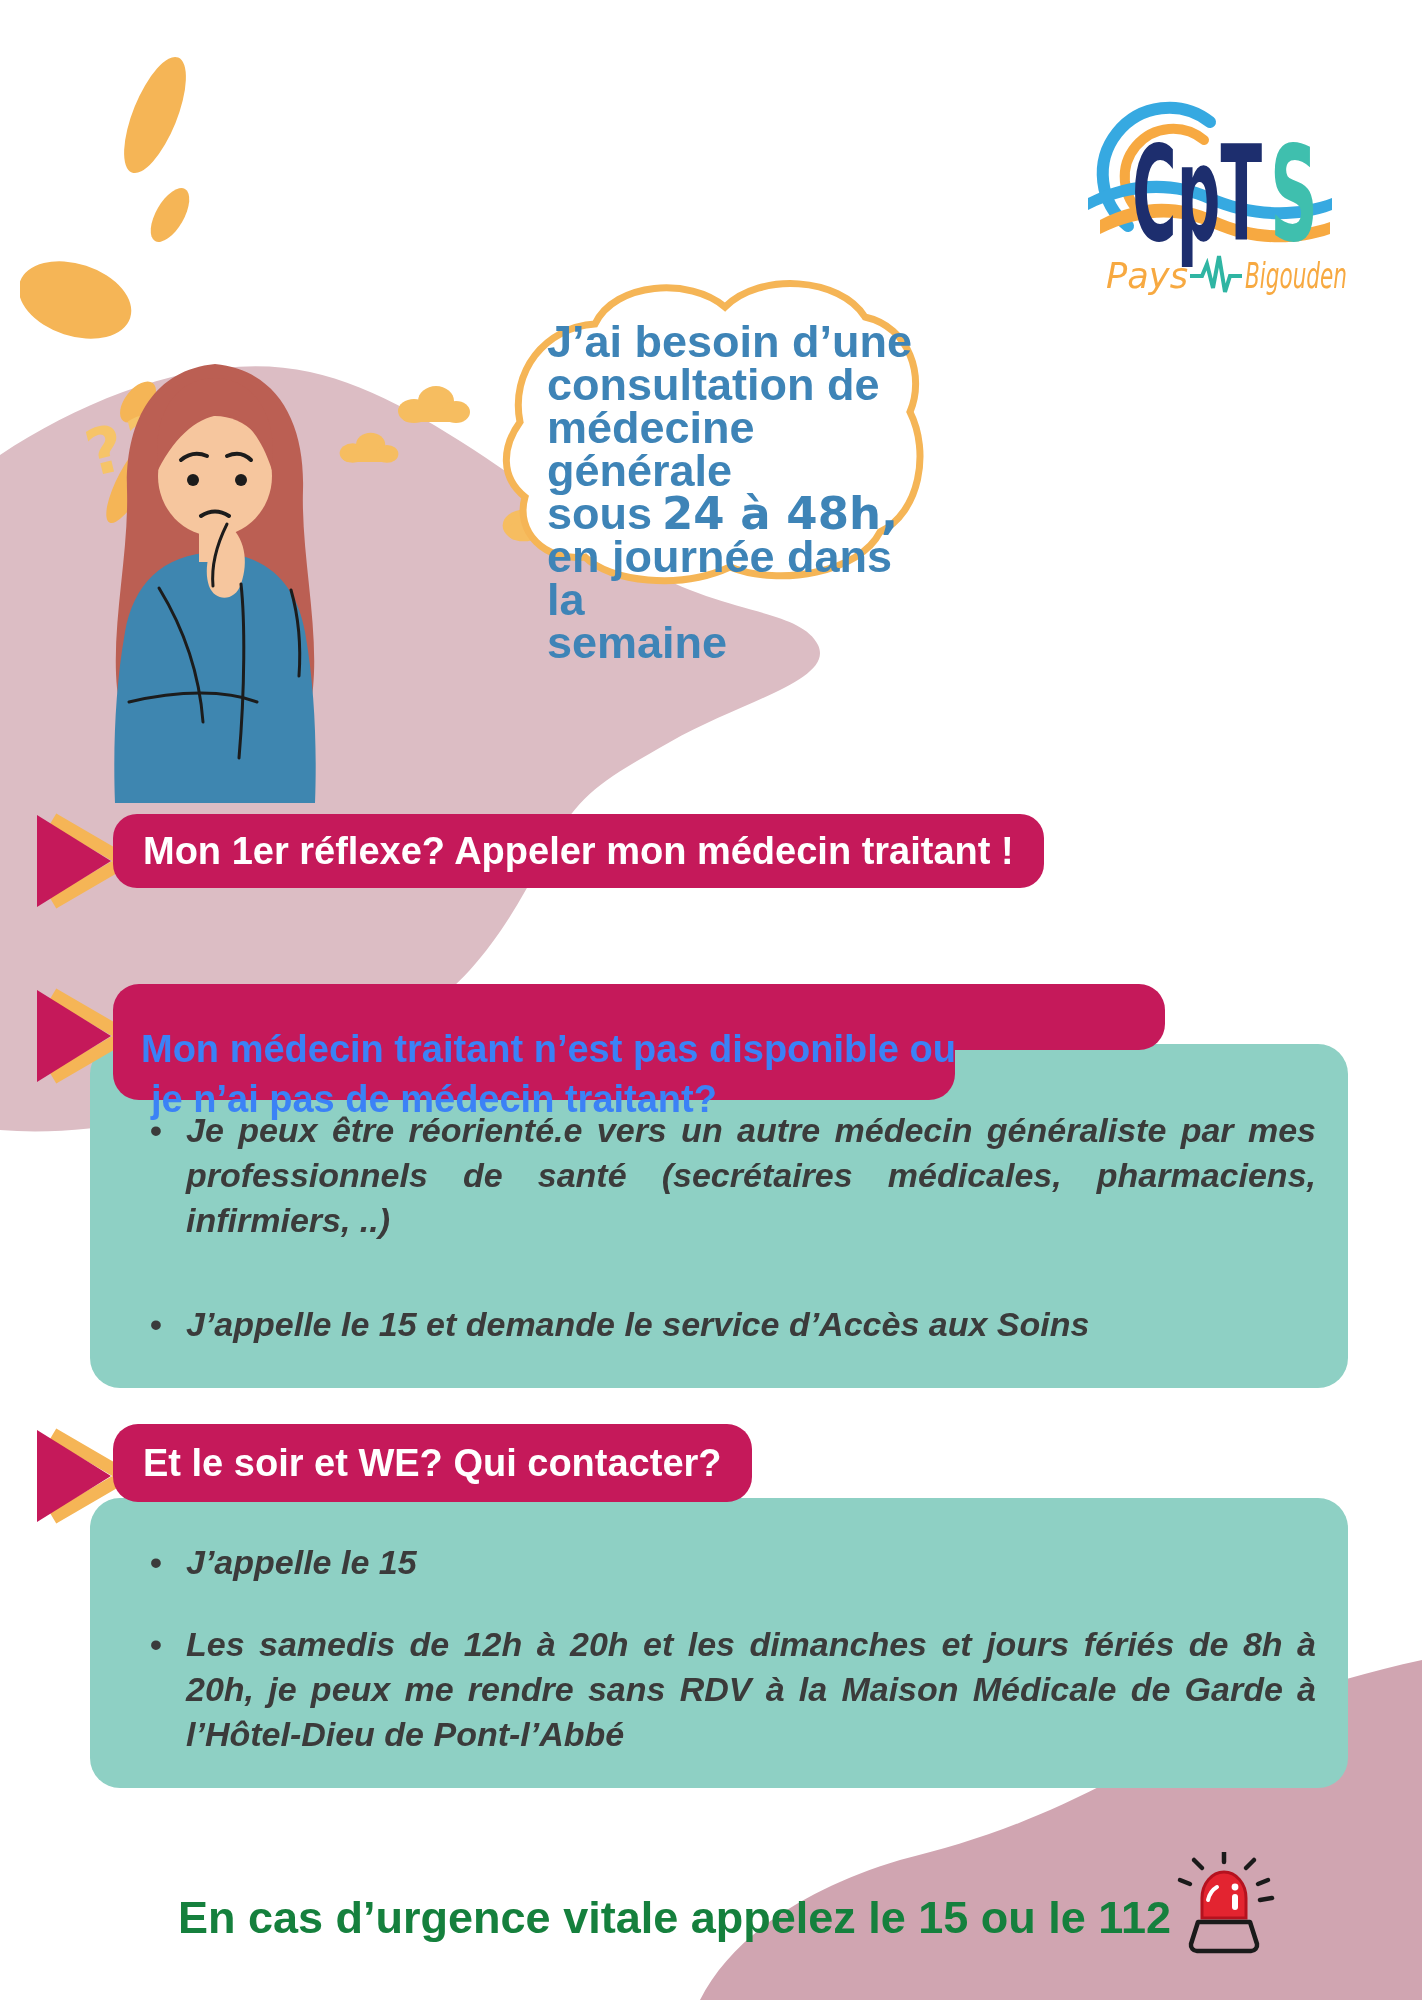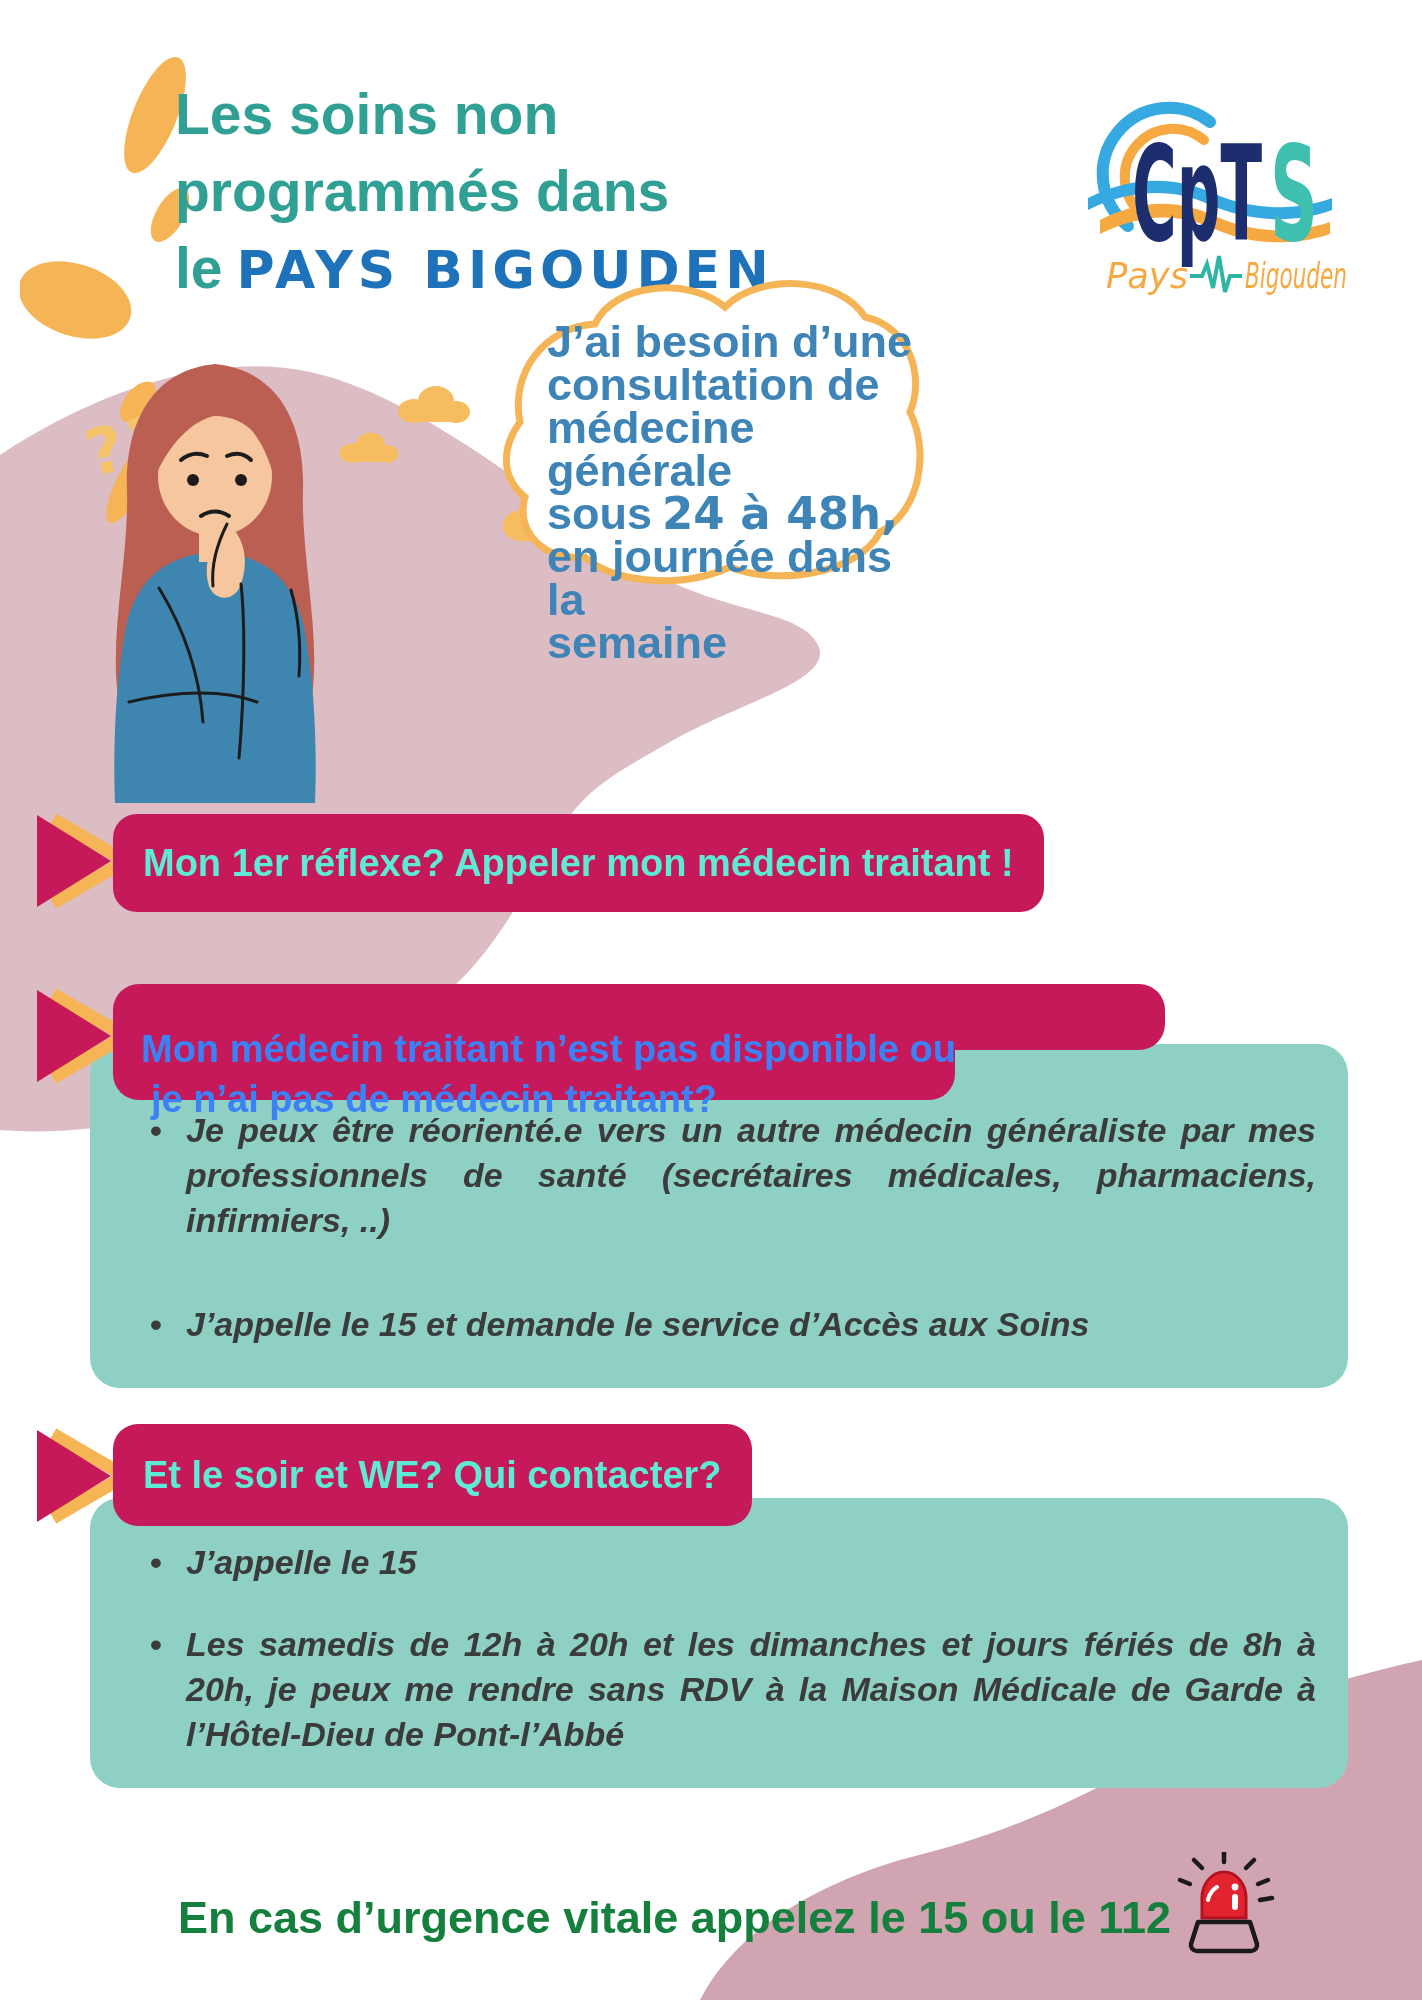--- a/index.html
+++ b/index.html
@@ -13,22 +13,22 @@
   .title .region{color:#1d72b9;font-family:"DejaVu Sans",sans-serif;font-weight:bold;
                  font-size:52px;letter-spacing:5px;margin-left:14px;}
 
   
   .bubble-text{left:547px;top:320px;width:370px;color:#3e84b7;font-size:45px;
                font-weight:bold;line-height:43px;}
   .bubble-text .ln{display:block;}
   .bubble-text .hard{font-family:"DejaVu Sans",sans-serif;margin-left:10px;}
 
   
-  .banner{background:#c5195a;color:#5eead4;border-radius:24px;font-size:38px;
-          font-weight:bold;display:flex;align-items:center;padding:16px 30px;
+  .banner{background:#c5195a;color:#ffffff;border-radius:24px;font-size:38px;
+          font-weight:bold;display:flex;align-items:center;padding:4px 30px;
           height:66px;width:max-content;}
   .b1{left:113px;top:814px;}
   .b3{left:113px;top:1424px;height:70px;border-radius:25px;}
   .b2a{left:113px;top:984px;width:1052px;height:66px;background:#c5195a;
        border-radius:26px 26px 26px 0;}
   .b2b{left:113px;top:1050px;width:842px;height:50px;background:#c5195a;
        border-radius:0 0 26px 26px;}
   .b2text{left:141px;top:1024px;color:#3b82f6;font-size:38px;font-weight:bold;line-height:50px;}
   .b2text .ln{display:block;}
   .b2text .ln2{padding-left:10px;}
@@ -68,25 +68,20 @@
   <svg class="abs" style="left:20px;top:30px;" width="210" height="510" viewBox="0 0 210 510">
     <g fill="#f5b556">
       <ellipse cx="135" cy="85" rx="22" ry="62" transform="rotate(22 135 85)"></ellipse>
       <ellipse cx="150" cy="185" rx="14" ry="30" transform="rotate(30 150 185)"></ellipse>
       <ellipse cx="55" cy="270" rx="58" ry="36" transform="rotate(18 55 270)"></ellipse>
       <ellipse cx="118" cy="372" rx="13" ry="24" transform="rotate(38 118 372)"></ellipse>
       <ellipse cx="112" cy="450" rx="14" ry="48" transform="rotate(28 112 450)"></ellipse>
     </g>
   </svg>
 
-  <div class="abs title">
-    <span class="ln" style="display:block">Les soins non</span>
-    <span class="ln" style="display:block">programmés dans</span>
-    <span style="display:block"><span>le</span><span class="region">PAYS BIGOUDEN</span></span>
-  </div>
 
   <svg class="abs" style="left:1080px;top:78px;" width="270" height="230" viewBox="0 0 270 230">
     <path d="M48,148 A60,60 0 1 1 130,44" stroke="#36a9e1" stroke-width="12" fill="none" stroke-linecap="round"></path>
     <path d="M62,136 A43,43 0 1 1 124,62" stroke="#f7a941" stroke-width="10" fill="none" stroke-linecap="round"></path>
     <path d="M8,120 C50,98 95,98 130,114 C170,132 215,134 252,120 L252,132 C215,146 168,144 128,126 C95,111 52,110 8,132 Z" fill="#36a9e1"></path>
     <path d="M20,142 C62,120 100,122 135,138 C175,156 215,156 250,144 L250,156 C215,168 172,168 132,150 C100,136 64,134 20,156 Z" fill="#f7a941"></path>
     <text x="52" y="162" font-family="DejaVu Sans, sans-serif" font-weight="bold" font-size="132" fill="#1d2e6e" textLength="130" lengthAdjust="spacingAndGlyphs">CpT</text>
     <text x="190" y="162" font-family="DejaVu Sans, sans-serif" font-weight="bold" font-size="132" fill="#3fbfae" textLength="48" lengthAdjust="spacingAndGlyphs">S</text>
     <text x="26" y="210" font-family="DejaVu Sans, sans-serif" font-style="italic" font-size="36" fill="#f7a941" textLength="82" lengthAdjust="spacingAndGlyphs">Pays</text>
     <polyline points="110,198 122,198 127,186 133,210 139,178 145,214 150,198 162,198" fill="none" stroke="#2fb5a3" stroke-width="4"></polyline>

